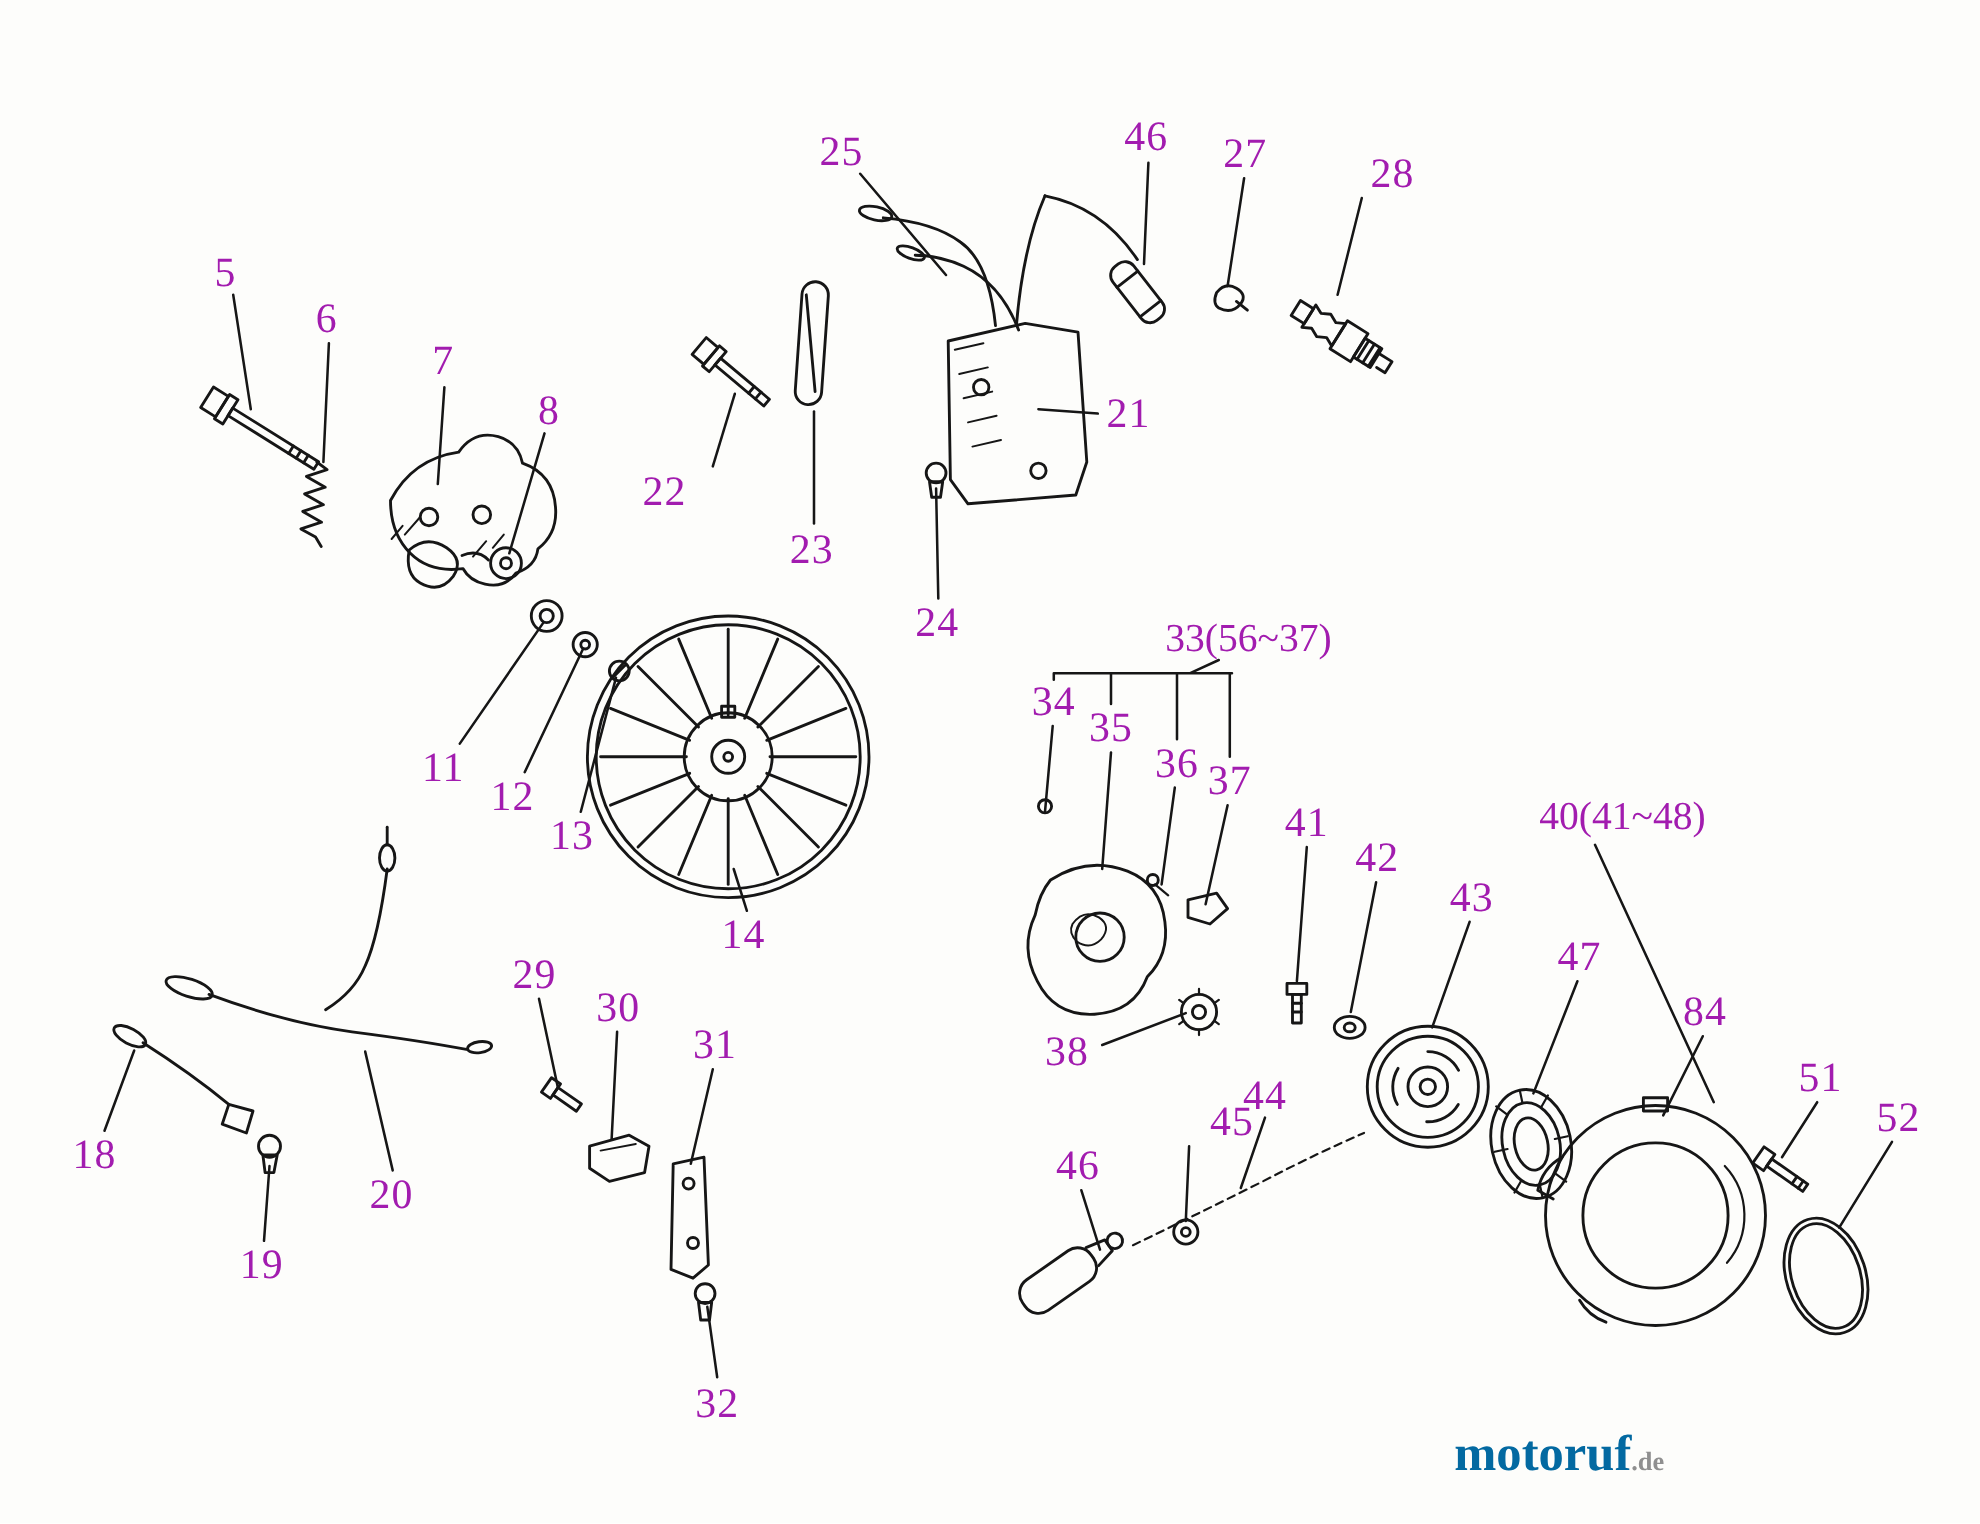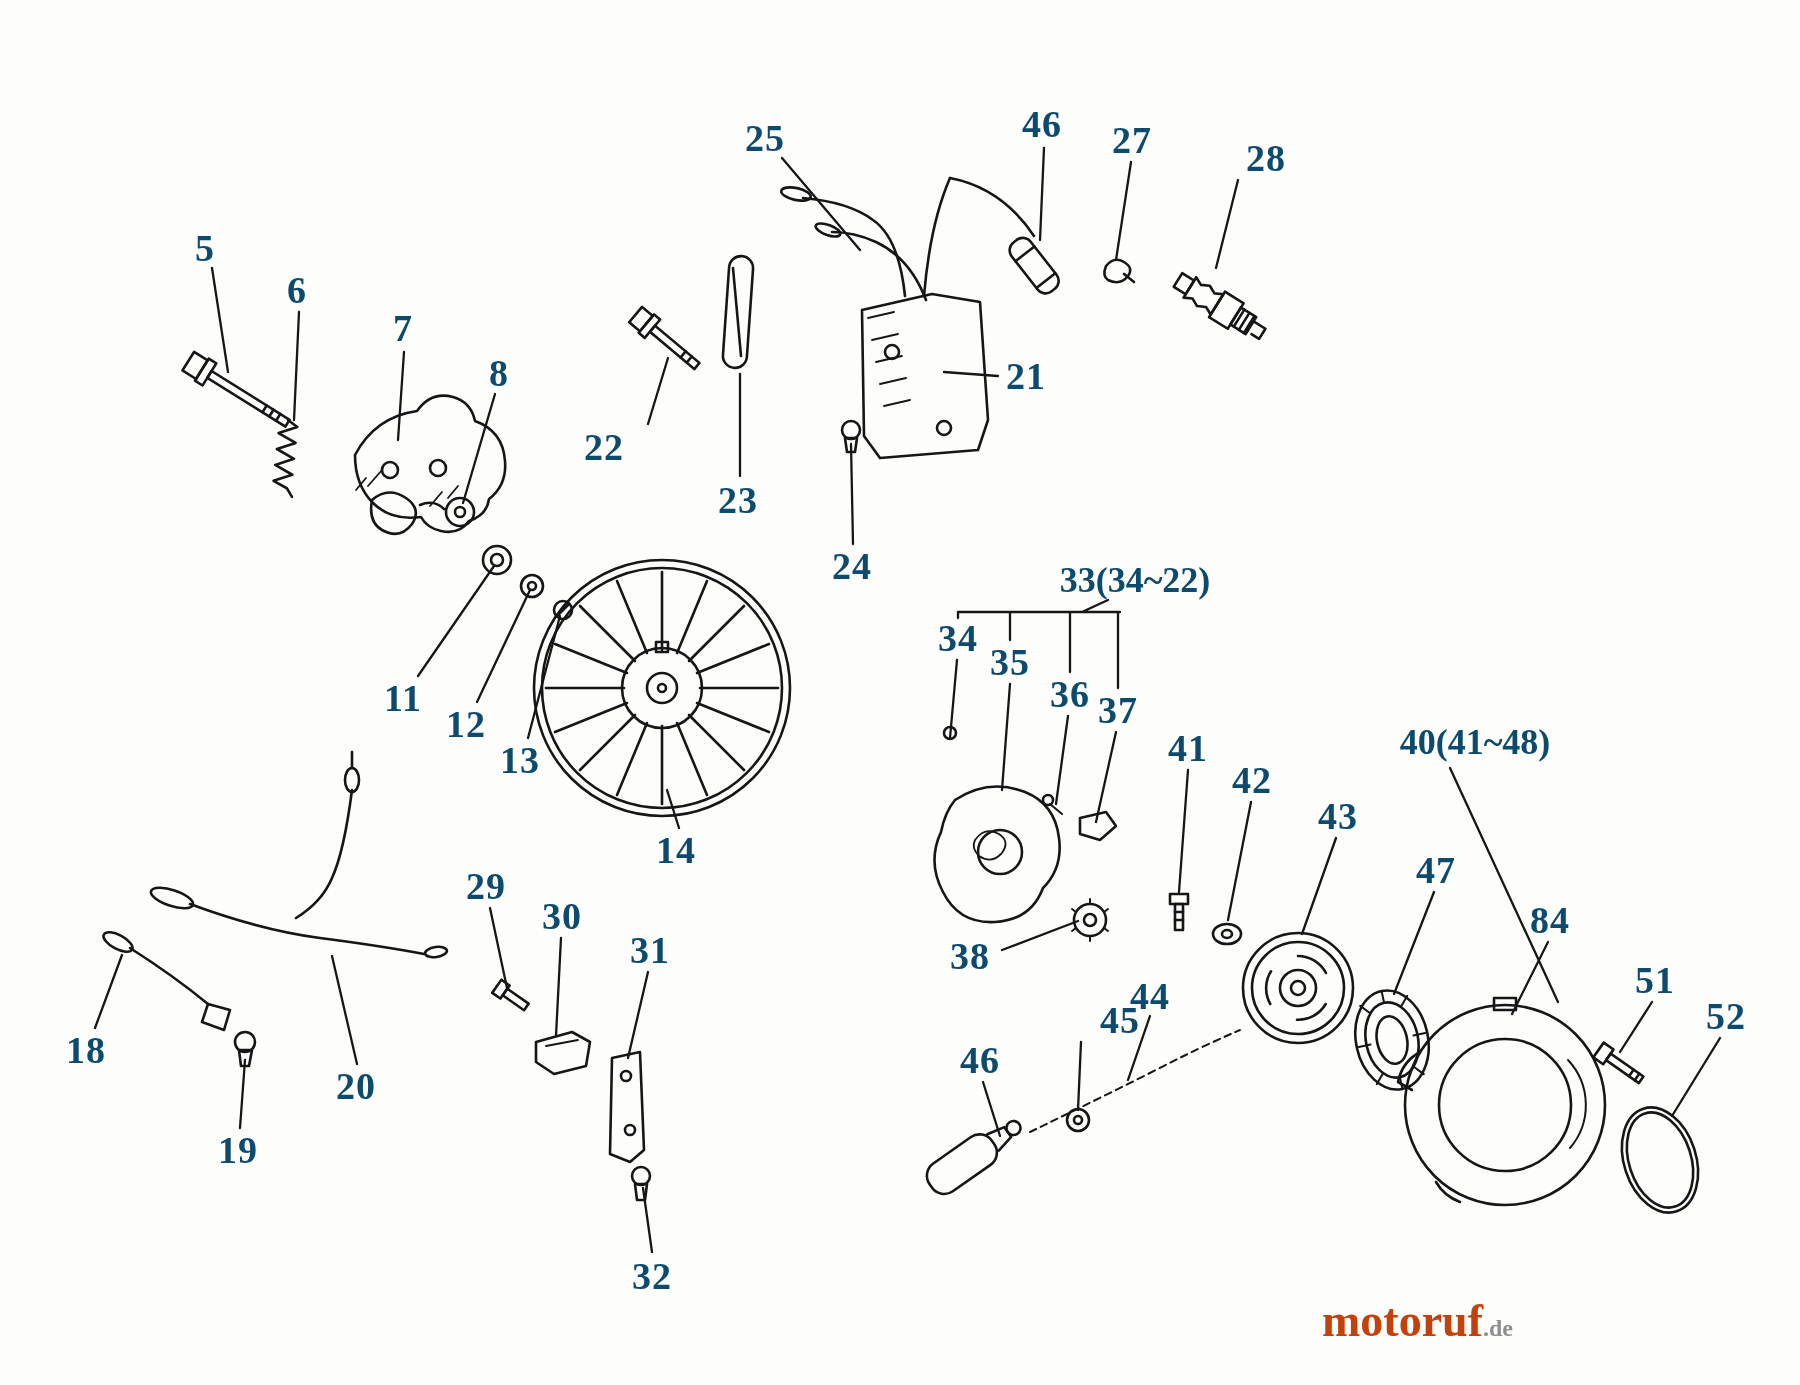--- a/index.html
+++ b/index.html
@@ -8,23 +8,23 @@
     width:1800px;height:1385px;
     background:#fdfdfb;
     overflow:hidden;
     font-family:"Liberation Serif", serif;
   }
   .art{position:absolute;left:0;top:0;}
   .label{
     position:absolute;
     transform:translate(-50%,-50%);
     font-family:"Liberation Serif", serif;
-    font-weight:700;
+    font-weight:400;
     font-size:38px;
-    color:#0c4a6e;
+    color:#a21caf;
     letter-spacing:1px;
     white-space:nowrap;
     user-select:none;
   }
   .label.group{font-size:36px;letter-spacing:0;}
   .watermark{
     position:absolute;
     left:1322px;top:1298px;
     font-family:"Liberation Serif", serif;
     font-weight:700;
@@ -367,35 +367,35 @@
   <div class="label" style="left:738px;top:500px">23</div>
   <div class="label" style="left:852px;top:566px">24</div>
   <div class="label" style="left:765px;top:138px">25</div>
   <div class="label" style="left:1042px;top:124px">46</div>
   <div class="label" style="left:1132px;top:140px">27</div>
   <div class="label" style="left:1266px;top:158px">28</div>
   <div class="label" style="left:486px;top:886px">29</div>
   <div class="label" style="left:562px;top:916px">30</div>
   <div class="label" style="left:650px;top:950px">31</div>
   <div class="label" style="left:652px;top:1276px">32</div>
-  <div class="label group" style="left:1135px;top:580px">33(34~22)</div>
+  <div class="label group" style="left:1135px;top:580px">33(56~37)</div>
   <div class="label" style="left:958px;top:638px">34</div>
   <div class="label" style="left:1010px;top:662px">35</div>
   <div class="label" style="left:1070px;top:694px">36</div>
   <div class="label" style="left:1118px;top:710px">37</div>
   <div class="label" style="left:970px;top:956px">38</div>
   <div class="label group" style="left:1475px;top:742px">40(41~48)</div>
   <div class="label" style="left:1188px;top:748px">41</div>
   <div class="label" style="left:1252px;top:780px">42</div>
   <div class="label" style="left:1338px;top:816px">43</div>
   <div class="label" style="left:1150px;top:996px">44</div>
   <div class="label" style="left:1120px;top:1020px">45</div>
   <div class="label" style="left:980px;top:1060px">46</div>
   <div class="label" style="left:1436px;top:870px">47</div>
   <div class="label" style="left:1550px;top:920px">84</div>
   <div class="label" style="left:1655px;top:980px">51</div>
   <div class="label" style="left:1726px;top:1016px">52</div>
 
   <div class="watermark">
-    <span class="brand" style="color: #c2410c;">motoruf</span><span class="tld" style="color: rgb(143, 143, 143); text-align: center;">.de</span>
+    <span class="brand" style="color: #0369a1;">motoruf</span><span class="tld" style="color: rgb(143, 143, 143); text-align: center;">.de</span>
   </div>
 
 </div>
 
 </body></html>

